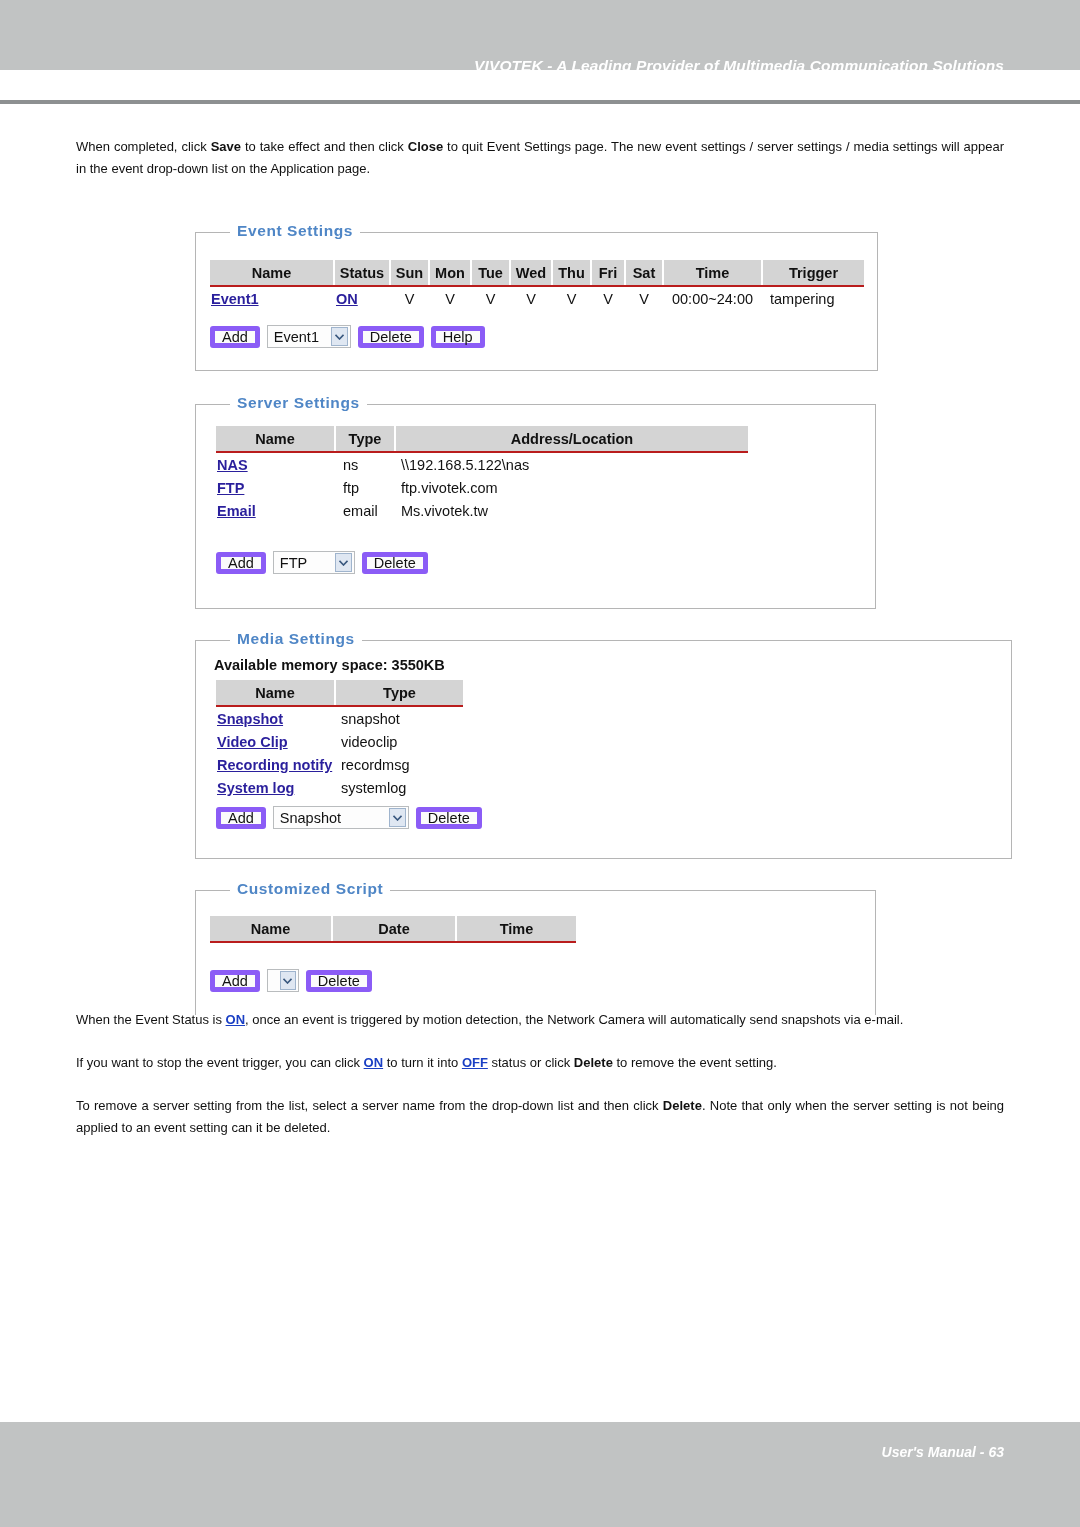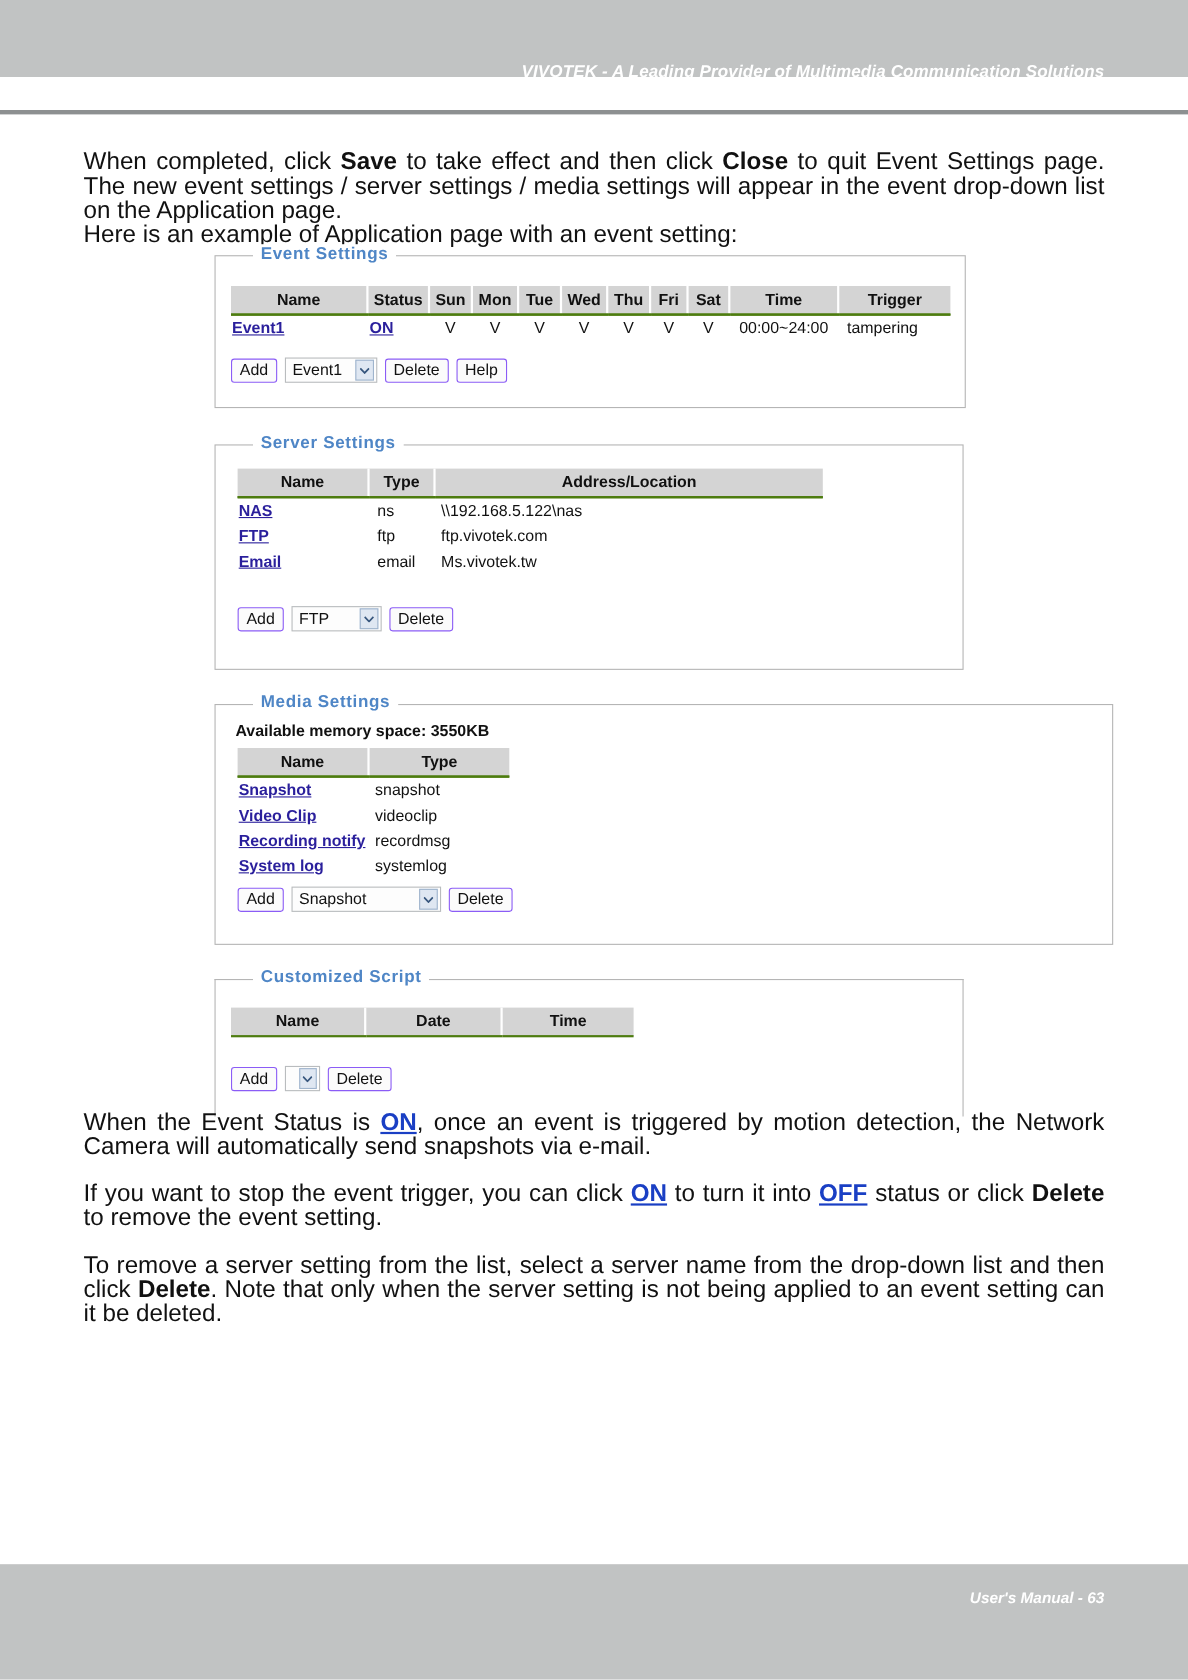--- a/index.html
+++ b/index.html
@@ -65,21 +65,21 @@
 
   
   .content {
     position: absolute;
     left: 76px;
     top: 136px;
     width: 928px;
   }
   p.para {
     margin: 0;
-    font-size: 22px;
+    font-size: 13px;
     line-height: 22px;
     text-align: justify;
     color: #111;
   }
   p.para.no-justify { text-align: left; }
   .b { font-weight: bold; }
   .link-blue {
     color: #1a3fc4;
     font-weight: bold;
     text-decoration: underline;
@@ -122,21 +122,21 @@
     table-layout: fixed;
   }
   table.vtab th {
     background: #d4d4d4;
     font-weight: bold;
     font-size: 14.5px;
     color: #111;
     text-align: center;
     padding: 5px 2px 4px 2px;
     border-right: 2px solid #ffffff;
-    border-bottom: 2px solid #4d7c0f;
+    border-bottom: 2px solid #b91c1c;
     white-space: nowrap;
   }
   table.vtab th:last-child { border-right: none; }
   table.vtab td {
     padding: 4px 2px 3px 2px;
     font-size: 14.5px;
     color: #111;
     white-space: nowrap;
     vertical-align: middle;
   }
@@ -163,21 +163,21 @@
   }
   .btn {
     display: inline-flex;
     align-items: center;
     justify-content: center;
     height: 22px;
     padding: 0 7px;
     font-size: 14.5px;
     color: #111;
     background: #fbfbfb;
-    border: 1px solid #8b5cf6;
+    border: 5px solid #8b5cf6;
     border-radius: 3px;
     box-sizing: border-box;
     white-space: nowrap;
   }
   .sel {
     display: inline-flex;
     align-items: center;
     justify-content: space-between;
     height: 23px;
     background: #fdfdfd;
@@ -210,21 +210,20 @@
 </head>
 <body>
 
 <div class="page-header">
   <div class="page-header-title">VIVOTEK - A Leading Provider of Multimedia Communication Solutions</div>
 </div>
 <div class="header-rule"></div>
 
 <div class="content">
   <p class="para"><span>When completed, click </span><span class="b">Save</span><span> to take effect and then click </span><span class="b">Close</span><span> to quit Event Settings page. The new event settings / server settings / media settings will appear in the event drop-down list on the Application page.</span></p>
-  <p class="para no-justify">Here is an example of Application page with an event setting:</p>
 </div>
 
 <div class="shot">
 
   <div class="panel" style="left:195px; top:232px; width:683px; height:139px;">
     <div class="panel-inner">
       <div class="panel-legend">Event Settings</div>
 
       <table class="vtab" style="position:absolute; left:14px; top:27px; width:624px;">
         <colgroup>

